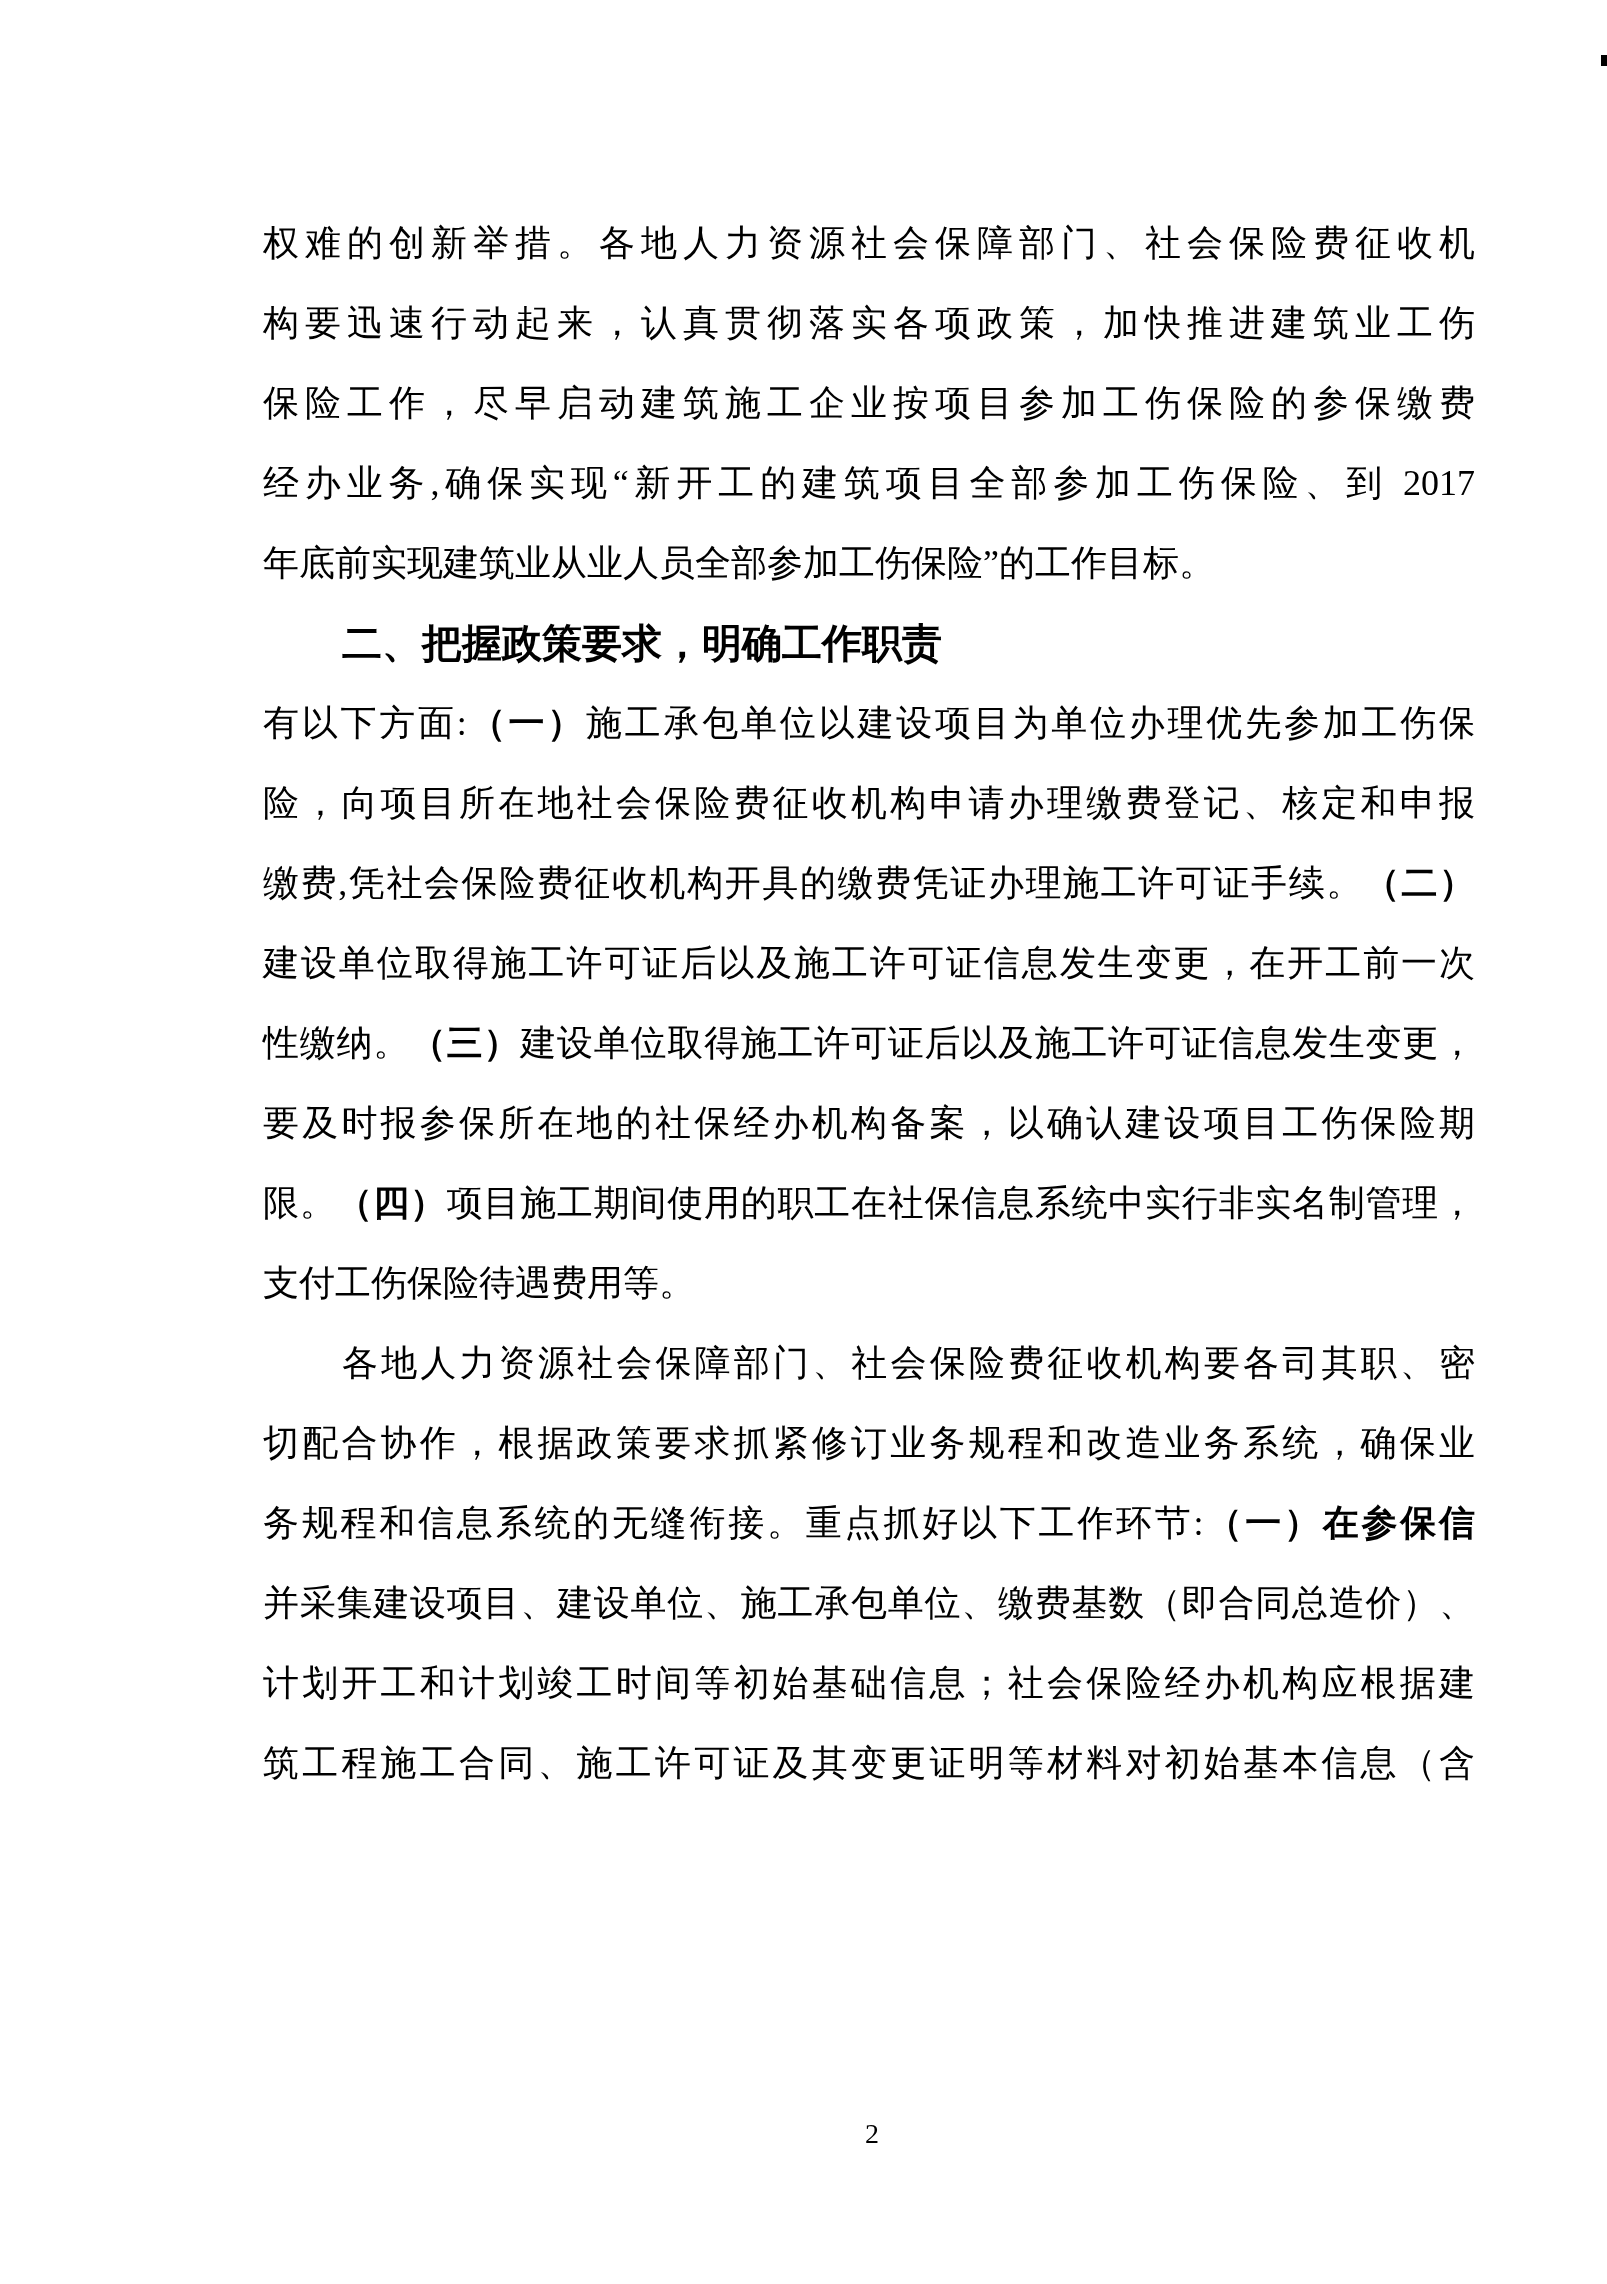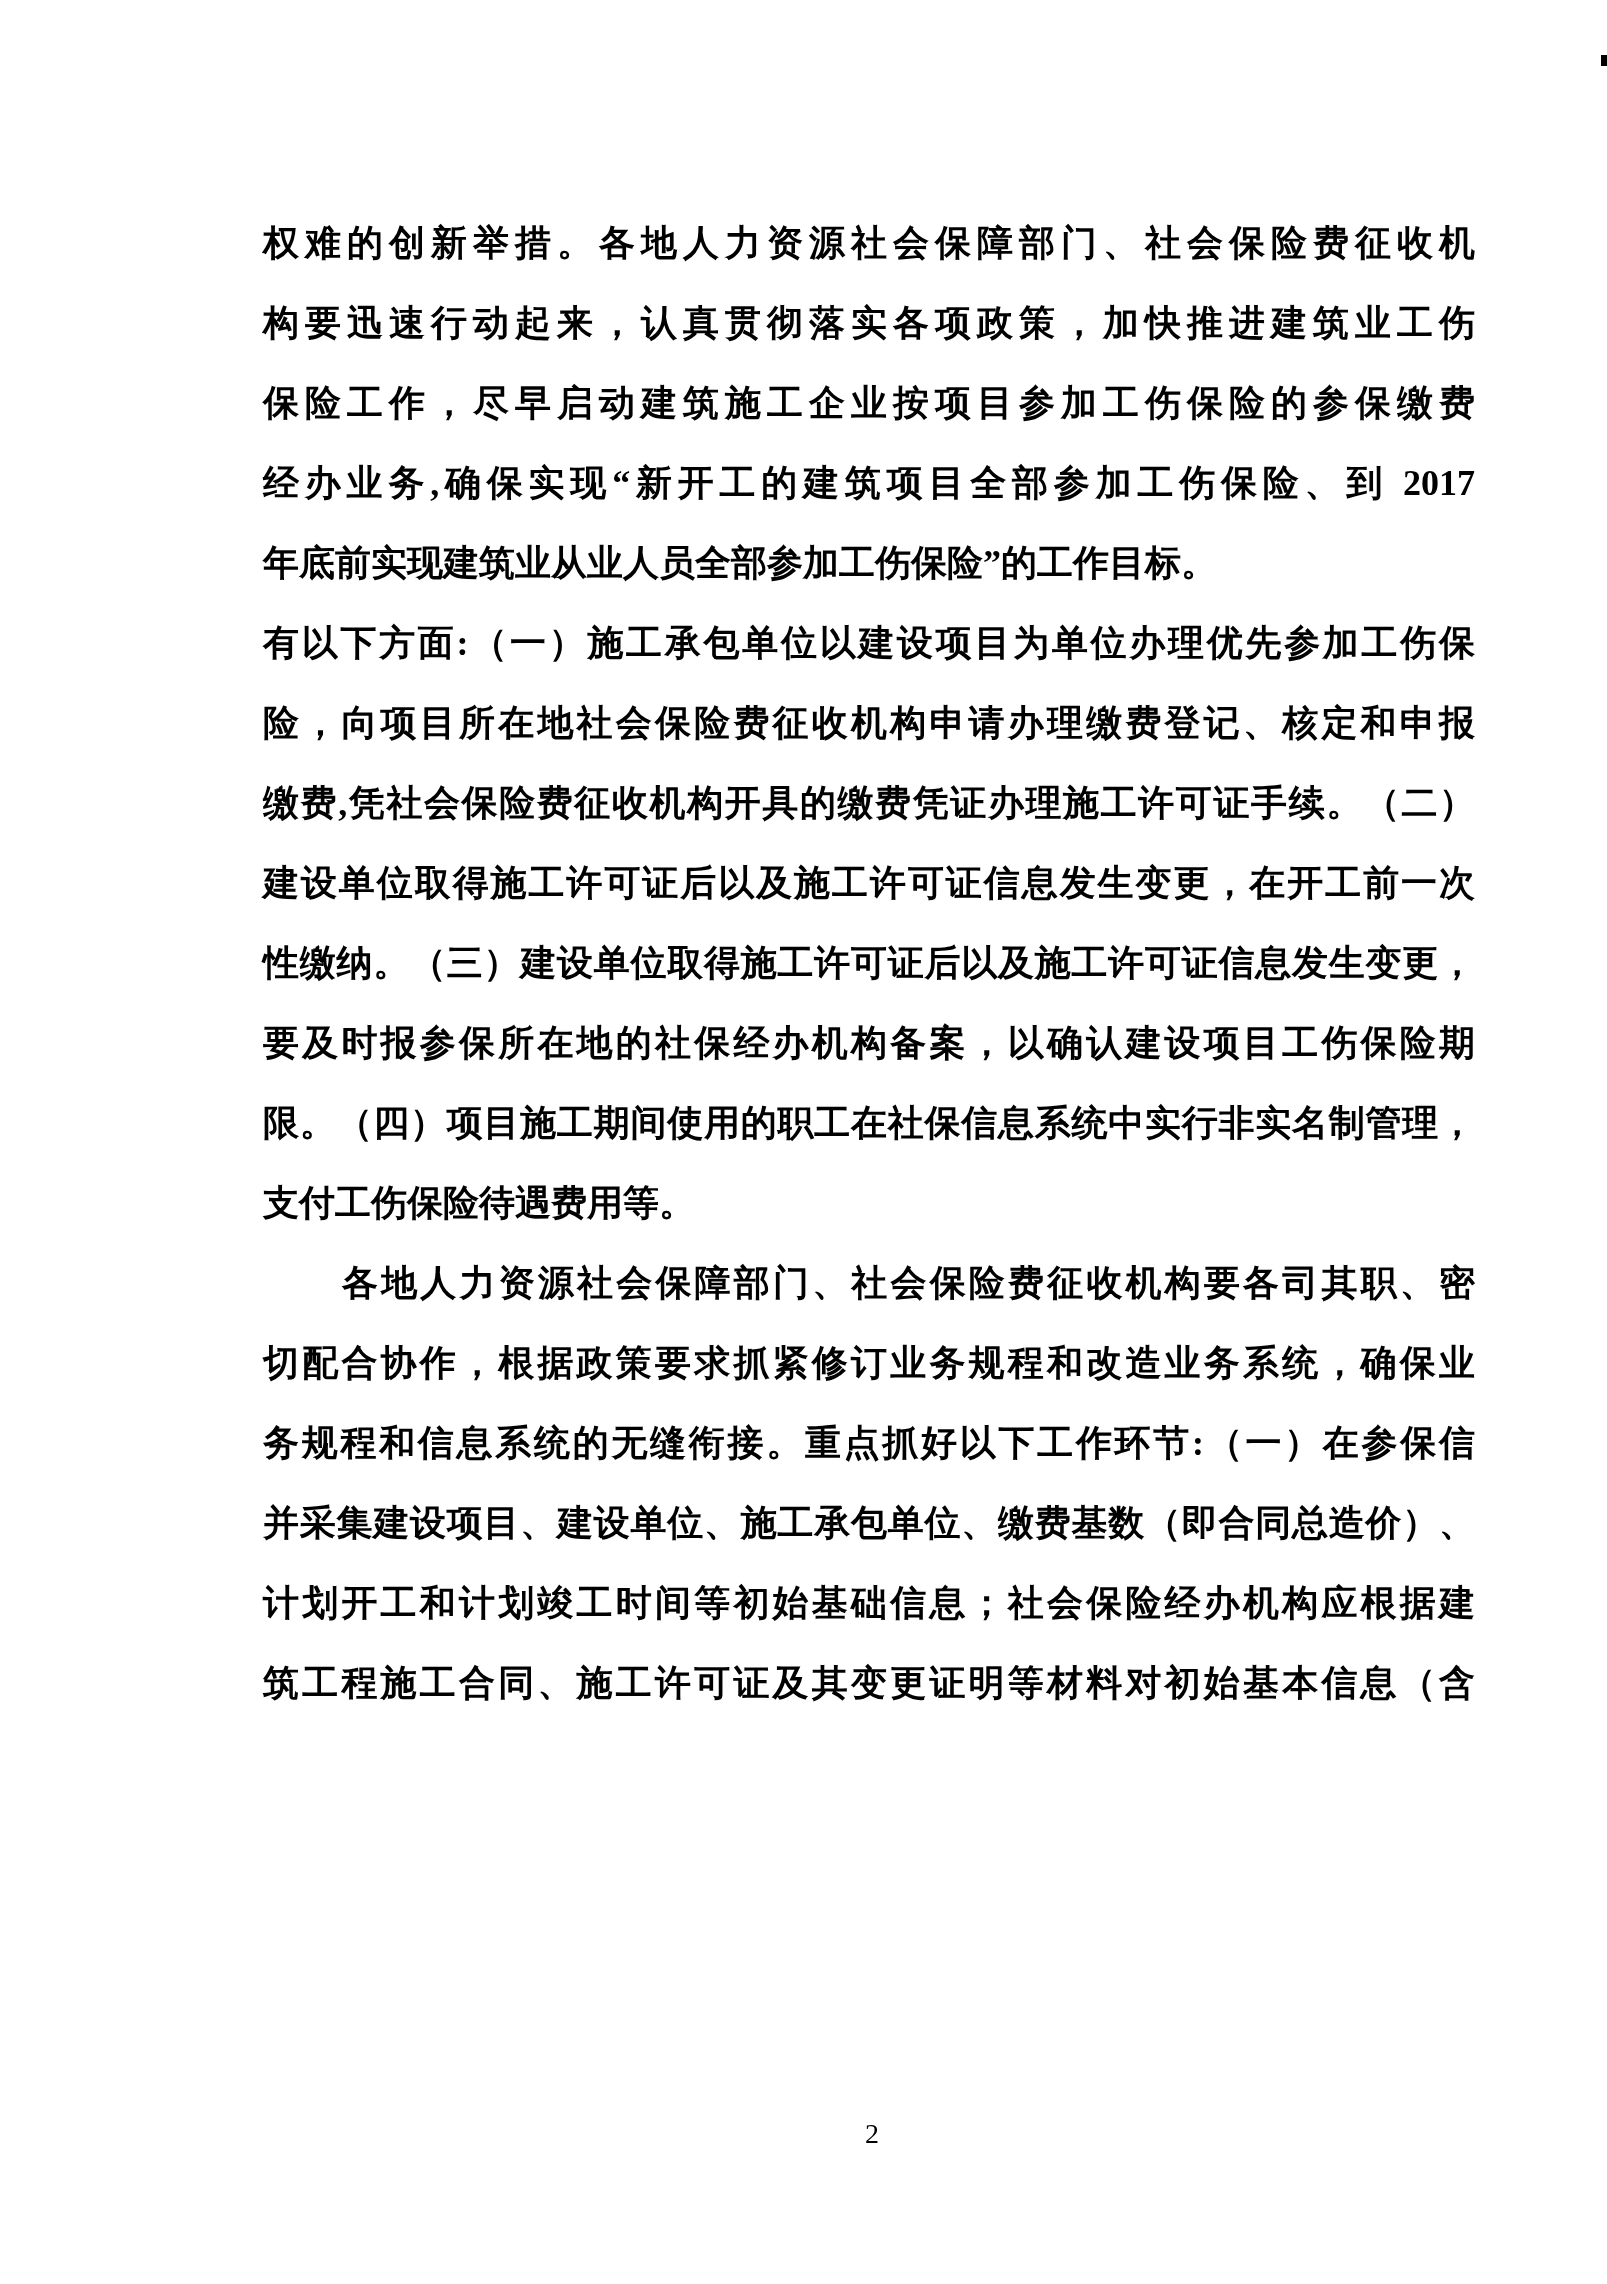--- a/index.html
+++ b/index.html
@@ -36,21 +36,21 @@
     text-align-last: justify;
   }
   .line.indent {
     text-indent: 79px;
   }
   .heading .line {
     font-family: "Liberation Sans", sans-serif;
     font-weight: 700;
     font-size: 40px;
   }
-  .seg { font-weight: bold; }
+  .seg { font-weight: normal; }
   .seg-bold {
     font-weight: 700;
     font-family: "Liberation Sans", sans-serif;
   }
   .page-number {
     position: absolute;
     left: 865px;
     top: 2117px;
     font-size: 28px;
     line-height: 34px;
@@ -71,20 +71,23 @@
 <div class="page">
   <div class="corner-mark"></div>
   <div class="text-block">
       <div class="block paragraph">
         <div class="line justify"><span class="seg">权难的创新举措。各地人力资源社会保障部门、社会保险费征收机</span></div>
         <div class="line justify"><span class="seg">构要迅速行动起来，认真贯彻落实各项政策，加快推进建筑业工伤</span></div>
         <div class="line justify"><span class="seg">保险工作，尽早启动建筑施工企业按项目参加工伤保险的参保缴费</span></div>
         <div class="line justify"><span class="seg">经办业务,确保实现“新开工的建筑项目全部参加工伤保险、到 2017</span></div>
         <div class="line"><span class="seg">年底前实现建筑业从业人员全部参加工伤保险”的工作目标。</span></div>
       </div>
+      <div class="block heading">
+        <div class="line indent"><span class="seg seg-bold">二、把握政策要求，明确工作职责</span></div>
+      </div>
       <div class="block paragraph">
         <div class="line justify"><span class="seg">有以下方面:</span><span class="seg seg-bold">（一）</span><span class="seg">施工承包单位以建设项目为单位办理优先参加工伤保</span></div>
         <div class="line justify"><span class="seg">险，向项目所在地社会保险费征收机构申请办理缴费登记、核定和申报</span></div>
         <div class="line justify"><span class="seg">缴费,凭社会保险费征收机构开具的缴费凭证办理施工许可证手续。</span><span class="seg seg-bold">（二）</span></div>
         <div class="line justify"><span class="seg">建设单位取得施工许可证后以及施工许可证信息发生变更，在开工前一次</span></div>
         <div class="line justify"><span class="seg">性缴纳。</span><span class="seg seg-bold">（三）</span><span class="seg">建设单位取得施工许可证后以及施工许可证信息发生变更，</span></div>
         <div class="line justify"><span class="seg">要及时报参保所在地的社保经办机构备案，以确认建设项目工伤保险期</span></div>
         <div class="line justify"><span class="seg">限。</span><span class="seg seg-bold">（四）</span><span class="seg">项目施工期间使用的职工在社保信息系统中实行非实名制管理，</span></div>
         <div class="line"><span class="seg">支付工伤保险待遇费用等。</span></div>
       </div>

